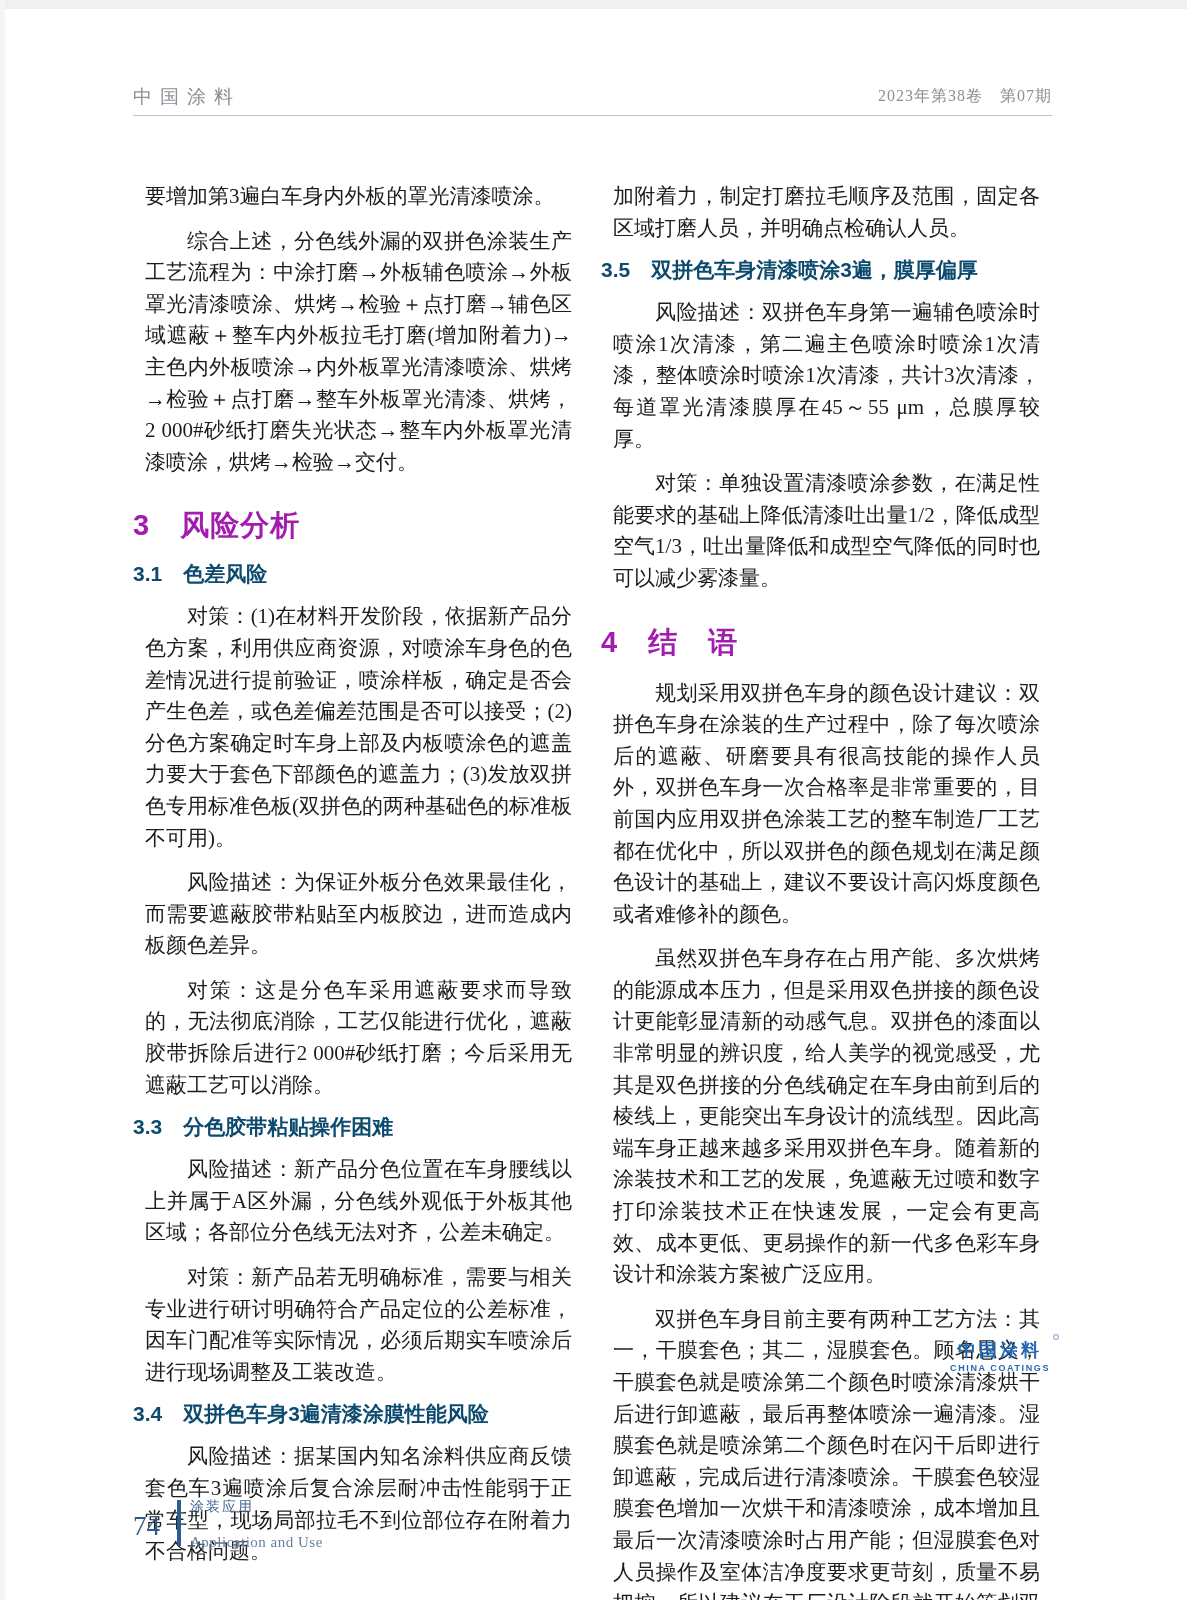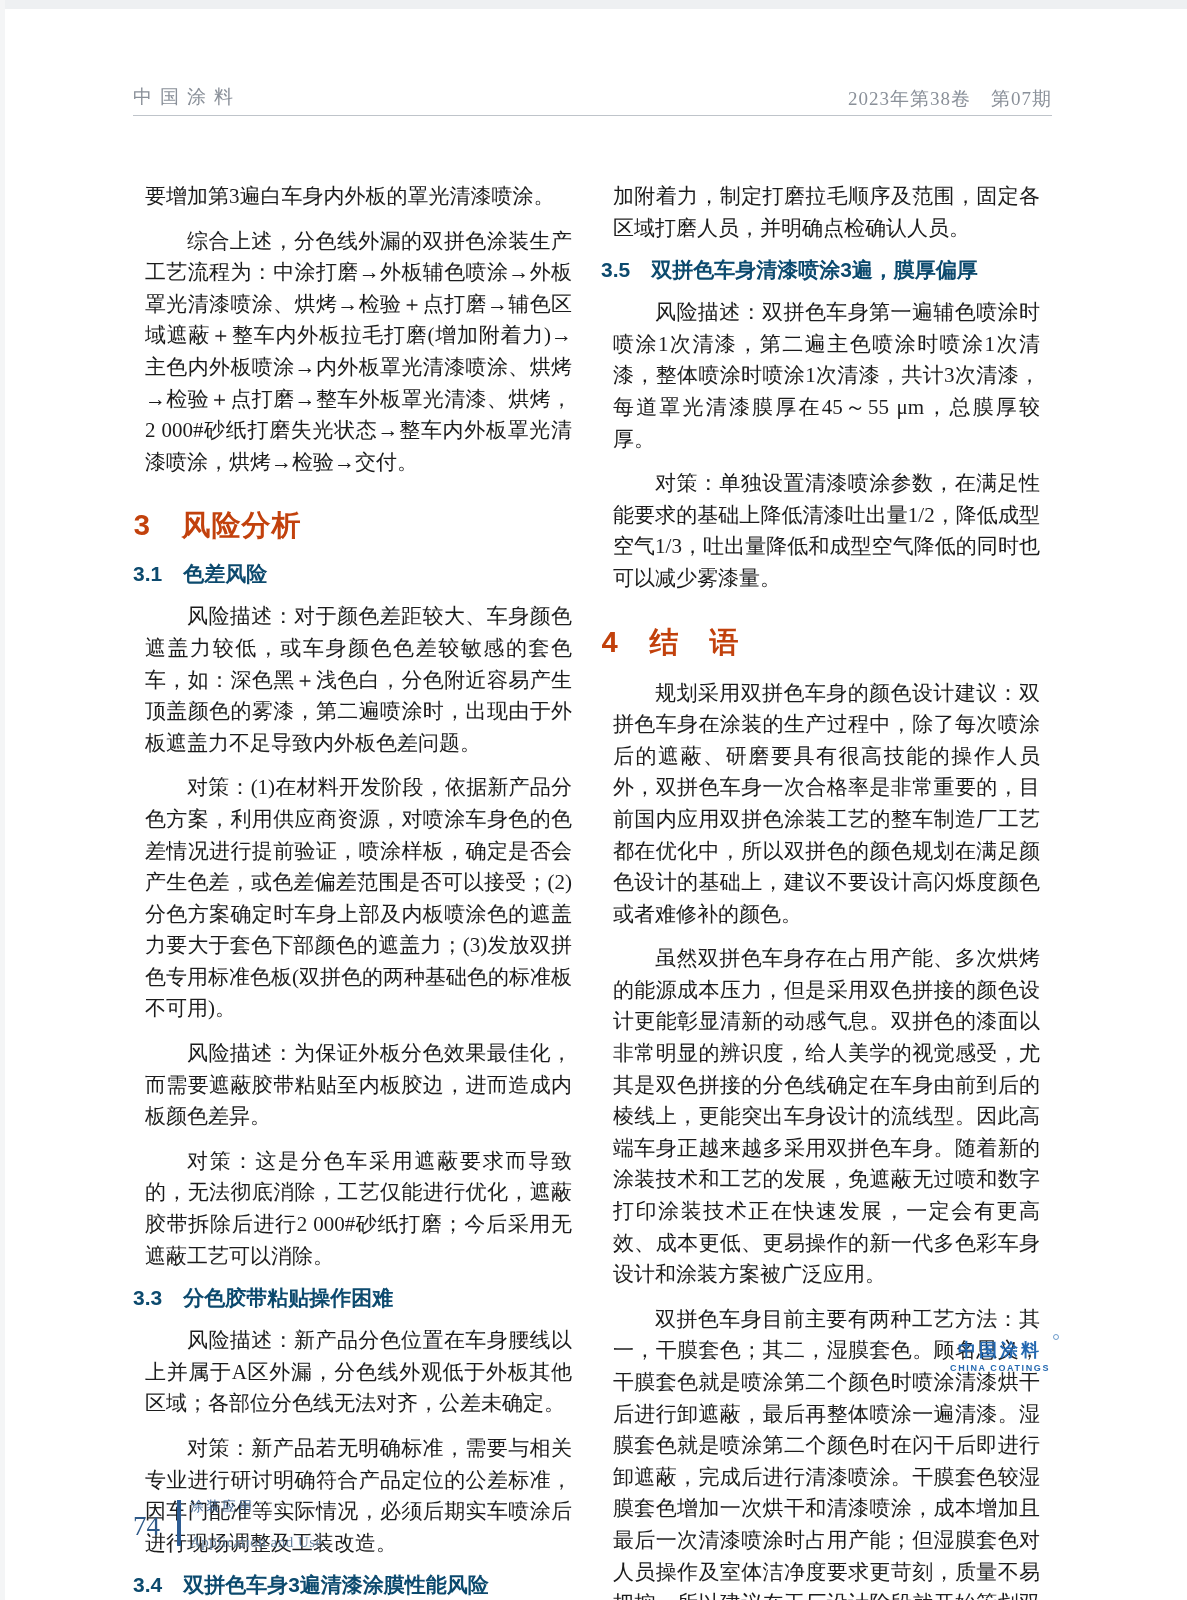--- a/index.html
+++ b/index.html
@@ -7,32 +7,32 @@
     width:1187px;height:1600px;position:relative;background:#ffffff;
     font-family:"Liberation Serif","DejaVu Serif",serif;color:#1c1c1c;
     overflow:hidden;
   }
   .scan-top{position:absolute;top:0;left:0;width:100%;height:9px;background:#eef0f2;}
   .scan-left{position:absolute;top:0;left:0;width:5px;height:100%;background:#f4f5f6;}
 
   .header{position:absolute;left:133px;top:84px;width:919px;height:28px;}
   .journal{position:absolute;left:0;top:0;font-family:"Liberation Sans","DejaVu Sans",sans-serif;
     font-size:19px;color:#8a9099;letter-spacing:8px;}
-  .issue{position:absolute;right:0;top:2px;font-size:19px;color:#8a9099;letter-spacing:1px;}
+  .issue{position:absolute;right:0;top:2px;font-size:16px;color:#8a9099;letter-spacing:1px;}
   .rule{position:absolute;left:133px;top:115px;width:919px;height:1px;background:#bfc4ca;}
 
   .content{position:absolute;left:133px;top:168px;width:919px;display:flex;gap:17px;}
   .col{width:451px;flex:0 0 451px;}
 
   .para{font-size:21px;line-height:31.6px;text-align:justify;text-justify:inter-ideograph;margin:12px;}
   .ind{text-indent:2em;}
   .plabel{font-family:"Liberation Sans","DejaVu Sans",sans-serif;font-weight:normal;}
 
-  .sec{font-family:Liberation Mono, monospace;font-weight:bold;
-    color:#c2410c;font-size:29px;margin:28px 0 14px;letter-spacing:1px;}
+  .sec{font-family:Liberation Sans, sans-serif;font-weight:bold;
+    color:#a21caf;font-size:29px;margin:28px 0 14px;letter-spacing:1px;}
   .sub{font-family:"Liberation Sans","DejaVu Sans",sans-serif;font-weight:bold;
     color:#0c4a6e;font-size:21px;margin:8px 0 7px;}
 
   .logo{position:absolute;right:137px;top:1338px;text-align:center;color:#2468b0;
     font-family:"Liberation Sans","DejaVu Sans",sans-serif;}
   .logo-cn{font-size:18px;font-weight:bold;letter-spacing:3px;position:relative;display:inline-block;}
   .tm{position:absolute;top:-4px;right:-9px;width:4px;height:4px;border:1px solid #2468b0;
     border-radius:50%;opacity:.65;}
   .logo-en{font-size:9px;font-weight:bold;letter-spacing:1.6px;margin-top:1px;}
 
@@ -55,21 +55,20 @@
 </div>
 <div class="rule"></div>
 
 <div class="content">
 
   <div class="col">
     <p class="para"><b class="plabel"></b><span>要增加第3遍白车身内外板的罩光清漆喷涂。</span></p>
     <p class="para ind"><b class="plabel"></b><span>综合上述，分色线外漏的双拼色涂装生产工艺流程为：中涂打磨→外板辅色喷涂→外板罩光清漆喷涂、烘烤→检验＋点打磨→辅色区域遮蔽＋整车内外板拉毛打磨(增加附着力)→主色内外板喷涂→内外板罩光清漆喷涂、烘烤→检验＋点打磨→整车外板罩光清漆、烘烤，2 000#砂纸打磨失光状态→整车内外板罩光清漆喷涂，烘烤→检验→交付。</span></p>
     <h2 class="sec">3　风险分析</h2>
     <h3 class="sub">3.1　色差风险</h3>
-    <p class="para ind"><b class="plabel">风险描述：</b><span>对于颜色差距较大、车身颜色遮盖力较低，或车身颜色色差较敏感的套色车，如：深色黑＋浅色白，分色附近容易产生顶盖颜色的雾漆，第二遍喷涂时，出现由于外板遮盖力不足导致内外板色差问题。</span></p>
     <p class="para ind"><b class="plabel">对策：</b><span>(1)在材料开发阶段，依据新产品分色方案，利用供应商资源，对喷涂车身色的色差情况进行提前验证，喷涂样板，确定是否会产生色差，或色差偏差范围是否可以接受；(2)分色方案确定时车身上部及内板喷涂色的遮盖力要大于套色下部颜色的遮盖力；(3)发放双拼色专用标准色板(双拼色的两种基础色的标准板不可用)。</span></p>
     <p class="para ind"><b class="plabel">风险描述：</b><span>为保证外板分色效果最佳化，而需要遮蔽胶带粘贴至内板胶边，进而造成内板颜色差异。</span></p>
     <p class="para ind"><b class="plabel">对策：</b><span>这是分色车采用遮蔽要求而导致的，无法彻底消除，工艺仅能进行优化，遮蔽胶带拆除后进行2 000#砂纸打磨；今后采用无遮蔽工艺可以消除。</span></p>
     <h3 class="sub">3.3　分色胶带粘贴操作困难</h3>
     <p class="para ind"><b class="plabel">风险描述：</b><span>新产品分色位置在车身腰线以上并属于A区外漏，分色线外观低于外板其他区域；各部位分色线无法对齐，公差未确定。</span></p>
     <p class="para ind"><b class="plabel">对策：</b><span>新产品若无明确标准，需要与相关专业进行研讨明确符合产品定位的公差标准，因车门配准等实际情况，必须后期实车喷涂后进行现场调整及工装改造。</span></p>
     <h3 class="sub">3.4　双拼色车身3遍清漆涂膜性能风险</h3>
     <p class="para ind"><b class="plabel">风险描述：</b><span>据某国内知名涂料供应商反馈套色车3遍喷涂后复合涂层耐冲击性能弱于正常车型，现场局部拉毛不到位部位存在附着力不合格问题。</span></p>
 
   </div>

